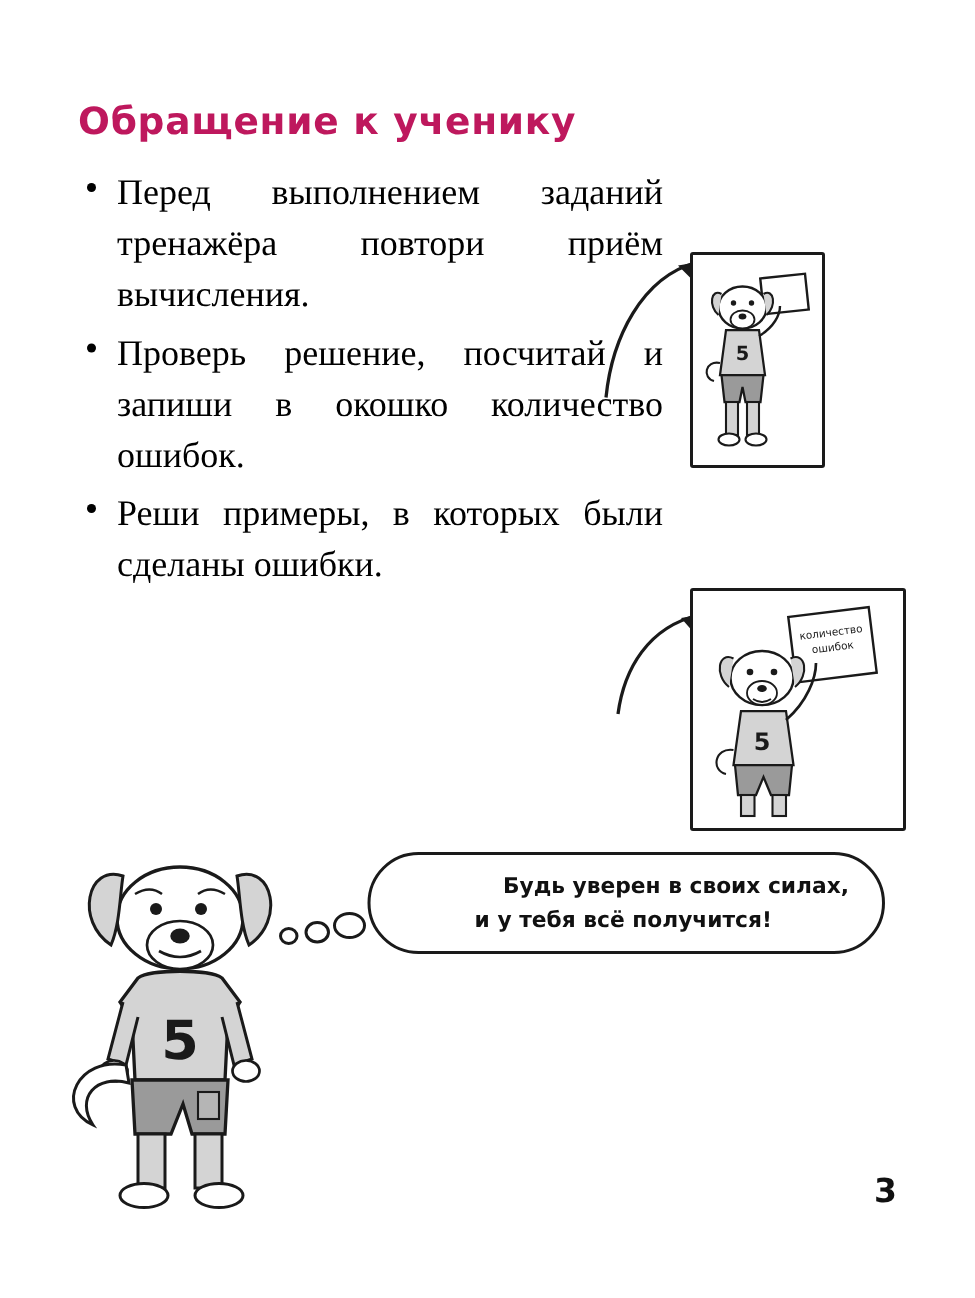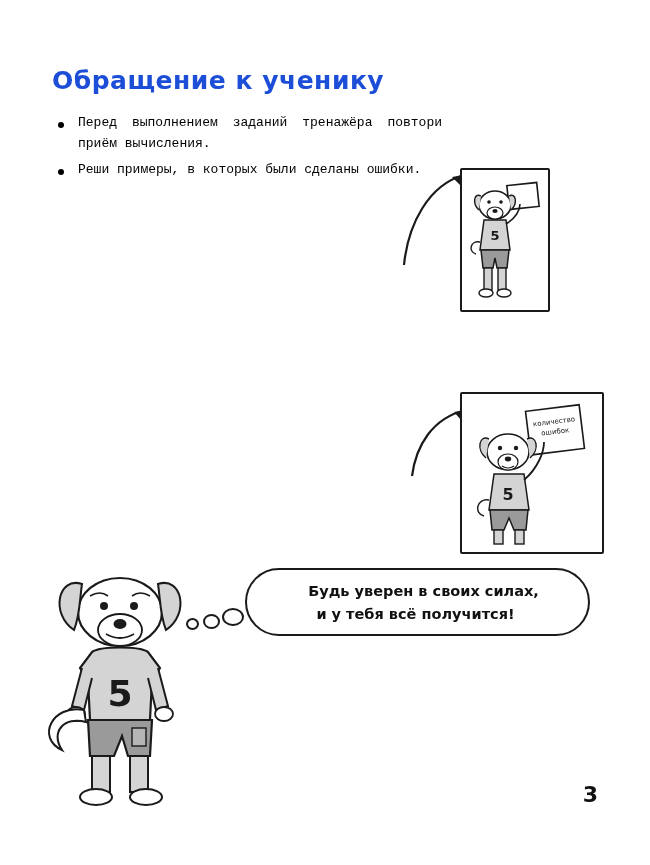--- a/index.html
+++ b/index.html
@@ -22,37 +22,37 @@
     height: 865px;
   }
   .title {
     position: absolute;
     left: 52px;
     top: 66px;
     font-family: "DejaVu Sans", sans-serif;
     font-weight: bold;
     font-size: 25px;
     letter-spacing: 0.5px;
-    color: #1d4ed8;
+    color: #be185d;
     text-align: right;
   }
 
   .bullets {
     position: absolute;
     left: 52px;
     top: 112px;
     width: 390px;
   }
   .bullet-item {
     position: relative;
     padding-left: 26px;
     margin-bottom: 5px;
-    font-family: Liberation Mono, monospace;
-    font-size: 13px;
-    line-height: 21px;
+    font-family: Liberation Serif, serif;
+    font-size: 24px;
+    line-height: 34px;
     text-align: justify;
     text-justify: inter-word;
   }
   .bullet-item::before {
     content: "";
     position: absolute;
     left: 6px;
     top: 10px;
     width: 6px;
     height: 6px;
@@ -95,21 +95,21 @@
     left: 0; right: 0; top: 10px;
     padding: 0 22px;
     font-family: "DejaVu Sans", sans-serif;
     font-weight: bold;
     font-size: 14.5px;
     line-height: 23px;
     color: #111;
     text-align: center;
   }
   .bubble-text .l2 { display: block; padding-right: 4px; }
-  .bubble-text .l1 { display: block; text-align: center; padding-left: 12px; }
+  .bubble-text .l1 { display: block; text-align: right; padding-left: 12px; }
 
   .dot {
     position: absolute;
     border: 2px solid #1a1a1a;
     border-radius: 50%;
     background: #fff;
   }
   #dot1 { left: 186px; top: 618px; width: 9px; height: 8px; }
   #dot2 { left: 203px; top: 614px; width: 13px; height: 11px; }
   #dot3 { left: 222px; top: 608px; width: 18px; height: 14px; }
@@ -135,20 +135,23 @@
     <span>Обращение к ученику</span>
   </div>
 
   <div class="bullets">
 
     <div class="bullet-item">
       <p>Перед выполнением заданий тренажёра повтори приём вычисления.</p>
     </div>
 
 
+    <div class="bullet-item">
+      <p>Проверь решение, посчитай и запиши в окошко количество ошибок.</p>
+    </div>
 
     <div class="bullet-item">
       <p>Реши примеры, в которых были сделаны ошибки.</p>
     </div>
 
 
 
   </div>
 
   <svg id="arrow-top" class="arrow-svg" viewBox="0 0 80 105">

